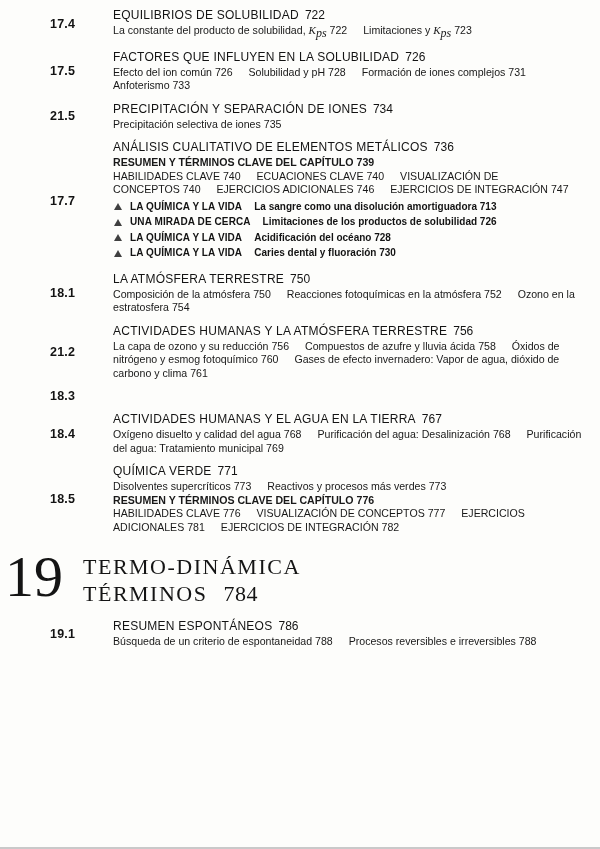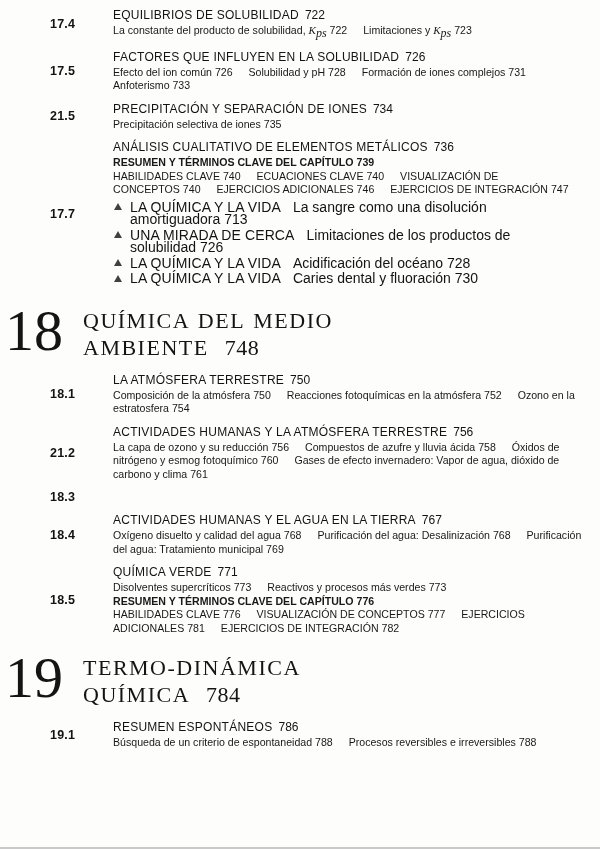--- a/index.html
+++ b/index.html
@@ -25,21 +25,21 @@
 
   .sub { font-size: 10.6px; line-height: 13.5px; color: #181818; }
   .sub-item { margin-right: 13px; }
   .sub-item.line { display: block; margin-right: 0; font-weight: bold; }
   .ksym { font-family: "Liberation Serif", "DejaVu Serif", serif; font-style: italic; font-size: 11px; }
   .ksub { font-family: "Liberation Serif", "DejaVu Serif", serif; font-style: italic; font-size: 12px; }
 
   
   .features { margin-top: 4px; max-width: 400px; }
   .feature { position: relative; padding-left: 17px; margin-bottom: 3px;
-             font-weight: normal; font-size: 14px; line-height: 12.5px; }
+             font-weight: bold; font-size: 10px; line-height: 12.5px; }
   .tri { position: absolute; left: 1px; top: 2.5px; width: 0; height: 0;
          border-left: 4px solid transparent; border-right: 4px solid transparent;
          border-bottom: 7px solid #404040; }
   .flabel { margin-right: 12px; letter-spacing: .1px; }
   .ftext { }
 
   
   .chapter { display: flex; margin: 18px 18px 12px 5px;
              font-family: "Liberation Serif", "DejaVu Serif", serif; color: #141414; }
   .ch-num { flex: 0 0 78px; font-size: 58px; line-height: 50px; }
@@ -113,27 +113,20 @@
           <span class="flabel">LA QUÍMICA Y LA VIDA</span><span class="ftext">Acidificación del océano&nbsp;728</span>
         </div>
         <div class="feature">
           <span class="tri"></span>
           <span class="flabel">LA QUÍMICA Y LA VIDA</span><span class="ftext">Caries dental y fluoración&nbsp;730</span>
         </div>
       </div>
     </div>
   </div>
 
-  <div class="chapter">
-    <div class="ch-num">18</div>
-    <div class="ch-title">
-      <div class="ch-line">QUÍMICA DEL MEDIO</div>
-      <div class="ch-line"><span>AMBIENTE</span><span class="ch-page">748</span></div>
-    </div>
-  </div>
 
   <div class="section">
     <div class="sec-num">18.1</div>
     <div class="sec-body">
       <div class="sec-title"><span>LA ATMÓSFERA TERRESTRE</span><span class="pg">750</span></div>
       <div class="sub">
         <span class="sub-item">Composición de la atmósfera&nbsp;750</span>
         <span class="sub-item">Reacciones fotoquímicas en la atmósfera&nbsp;752</span>
         <span class="sub-item">Ozono en la estratosfera&nbsp;754</span>
       </div>
@@ -182,21 +175,21 @@
         <span class="sub-item">EJERCICIOS ADICIONALES&nbsp;781</span>
         <span class="sub-item">EJERCICIOS DE INTEGRACIÓN&nbsp;782</span>
       </div>
     </div>
   </div>
 
   <div class="chapter">
     <div class="ch-num">19</div>
     <div class="ch-title">
       <div class="ch-line">TERMO-DINÁMICA</div>
-      <div class="ch-line"><span>QUÍMICA</span><span class="ch-page">784</span></div>
+      <div class="ch-line"><span>TÉRMINOS</span><span class="ch-page">784</span></div>
     </div>
   </div>
 
   <div class="section">
     <div class="sec-num">19.1</div>
     <div class="sec-body">
       <div class="sec-title"><span>RESUMEN ESPONTÁNEOS</span><span class="pg">786</span></div>
       <div class="sub">
         <span class="sub-item">Búsqueda de un criterio de espontaneidad&nbsp;788</span>
         <span class="sub-item">Procesos reversibles e irreversibles&nbsp;788</span>

